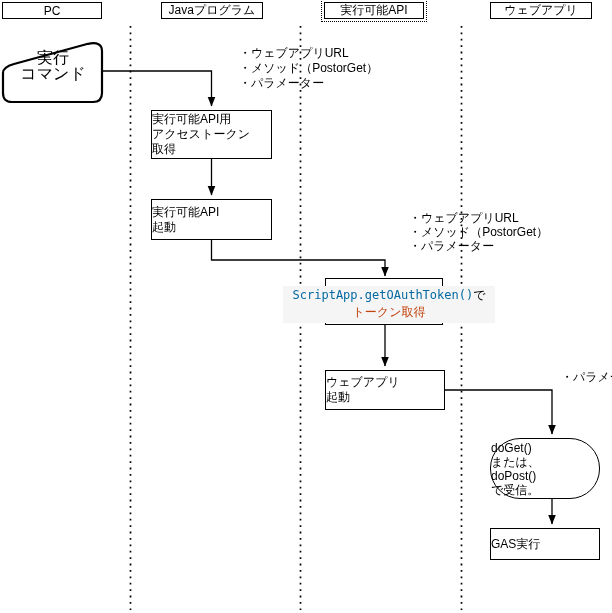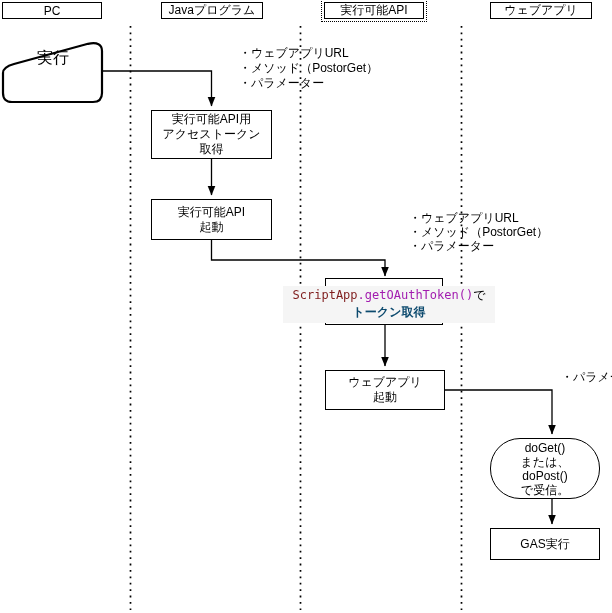--- a/index.html
+++ b/index.html
@@ -28,21 +28,21 @@
   .hdr-box.selected {
     outline: 1.3px dotted #000;
     outline-offset: 2px;
   }
   .node-box {
     position: absolute;
     border: 1.3px solid #000;
     background: #fff;
     display: flex;
     flex-direction: column;
-    align-items: center;
+    align-items: flex-start;
     justify-content: center;
     text-align: center;
     font-size: 12px;
     line-height: 15px;
     z-index: 3;
     box-sizing: border-box;
   }
   .node-box.tight { line-height: 14px; border-radius: 30px; }
   .svg-layer { position: absolute; left: 0; top: 0; z-index: 2; }
   .shape-layer { position: absolute; z-index: 3; }
@@ -70,32 +70,31 @@
     text-align: center;
     z-index: 5;
     padding: 1px 0 3px 0;
   }
   .code-line {
     font-family: "DejaVu Sans Mono", "Liberation Mono", monospace;
     font-size: 12px;
     line-height: 17px;
     white-space: nowrap;
   }
-  .code-obj { color: #7f1d1d; }
-  .code-rest { color: #a21caf; }
+  .code-obj { color: #0369a1; }
+  .code-rest { color: #0369a1; }
   .code-suffix {
     font-family: "Liberation Sans", "DejaVu Sans", sans-serif;
     color: #000;
     font-size: 12px;
   }
   .code-sub {
     font-size: 12px;
     line-height: 16px;
-    color: #0c4a6e;
-    font-weight: bold;
+    color: #c2410c;
   }
 </style>
 </head>
 <body>
 
 <div class="canvas">
 
   <div class="hdr-box" style="left:161px; width:102px;">
     <span>Javaプログラム</span>
   </div>
@@ -126,20 +125,21 @@
     <path d="M385 325 L385 366" stroke="#000" stroke-width="1.3" fill="none" marker-end="url(#arrow)"></path>
     <path d="M445 390 L552 390 L552 434" stroke="#000" stroke-width="1.3" fill="none" marker-end="url(#arrow)"></path>
     <path d="M552 499 L552 524" stroke="#000" stroke-width="1.3" fill="none" marker-end="url(#arrow)"></path>
   </svg>
 
   <svg class="shape-layer" style="left:1px; top:40px;" width="106" height="66" viewBox="0 0 106 66">
     <path d="M 13 24 L 87 3.8 Q 101 1 101 11 L 101 53 Q 101 62 92 62 L 11 62 Q 2 62 2 53 L 2 33 Q 2 27 13 24 Z" fill="#ffffff" stroke="#000" stroke-width="2.2" stroke-linejoin="round"></path>
   </svg>
   <div class="shape-text" style="left:3px; top:50px; width:100px;">
     <div>実行</div>
+    <div>コマンド</div>
   </div>
 
   <div class="annotation" style="left:212px; top:46px;">
     <div>・ウェブアプリURL</div>
     <div>・メソッド（PostorGet）</div>
     <div>・パラメーター</div>
   </div>
 
   <div class="node-box" style="left:151px; top:110px; width:121px; height:49px;">
     <div>実行可能API用</div>

